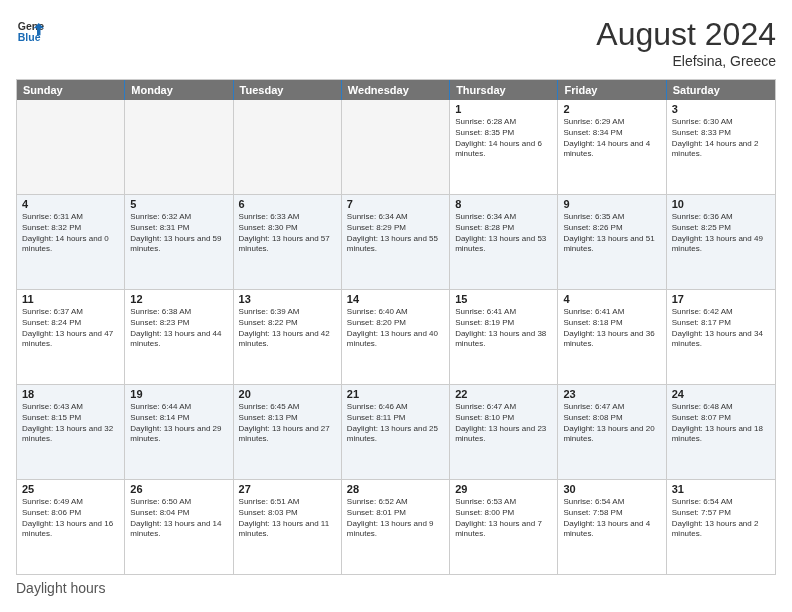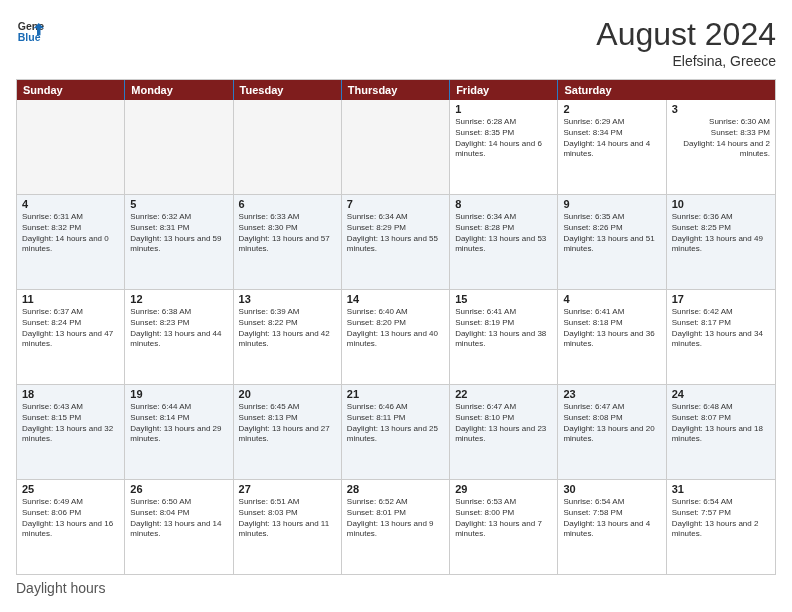--- a/index.html
+++ b/index.html
@@ -46,21 +46,21 @@
     }
     .calendar {
       flex: 1;
       display: flex;
       flex-direction: column;
       border: 1px solid #ccc;
     }
     .cal-header {
       display: grid;
       grid-template-columns: repeat(7, 1fr);
-      background: #7f1d1d;
+      background: #737373;
     }
     .cal-header-cell {
       color: #fff;
       font-size: 11px;
       font-weight: bold;
       padding: 4px 6px;
       text-align: left;
       border-right: 1px solid #2a7bc5;
     }
     .cal-header-cell:last-child { border-right: none; }
@@ -124,20 +124,21 @@
       <div class="location">Elefsina, Greece</div>
     </div>
   </div>
 
   <div class="calendar">
     <div class="cal-header">
 
     <div class="cal-header-cell">Sunday</div>
         <div class="cal-header-cell">Monday</div>
         <div class="cal-header-cell">Tuesday</div>
+        <div class="cal-header-cell">Wednesday</div>
         <div class="cal-header-cell">Thursday</div>
         <div class="cal-header-cell">Friday</div>
         <div class="cal-header-cell">Saturday</div>
       </div>
     <div class="cal-body">
 
     <div class="cal-row">
           <div class="cal-cell empty"></div>
           <div class="cal-cell empty"></div>
           <div class="cal-cell empty"></div>
@@ -149,21 +150,21 @@
 Daylight: 14 hours and 6 minutes.</div>
           </div>
           <div class="cal-cell">
             <div class="day-num">2</div>
             <div class="cell-text" style="white-space: pre-line;">Sunrise: 6:29 AM
 Sunset: 8:34 PM
 Daylight: 14 hours and 4 minutes.</div>
           </div>
           <div class="cal-cell">
             <div class="day-num">3</div>
-            <div class="cell-text" style="white-space: pre-line; text-align: right;">Sunrise: 6:30 AM
+            <div class="cell-text" style="white-space: pre-line;">Sunrise: 6:30 AM
 Sunset: 8:33 PM
 Daylight: 14 hours and 2 minutes.</div>
           </div>
         </div>
         <div class="cal-row">
           <div class="cal-cell alt-row">
             <div class="day-num">4</div>
             <div class="cell-text" style="white-space: pre-line;">Sunrise: 6:31 AM
 Sunset: 8:32 PM
 Daylight: 14 hours and 0 minutes.</div>

